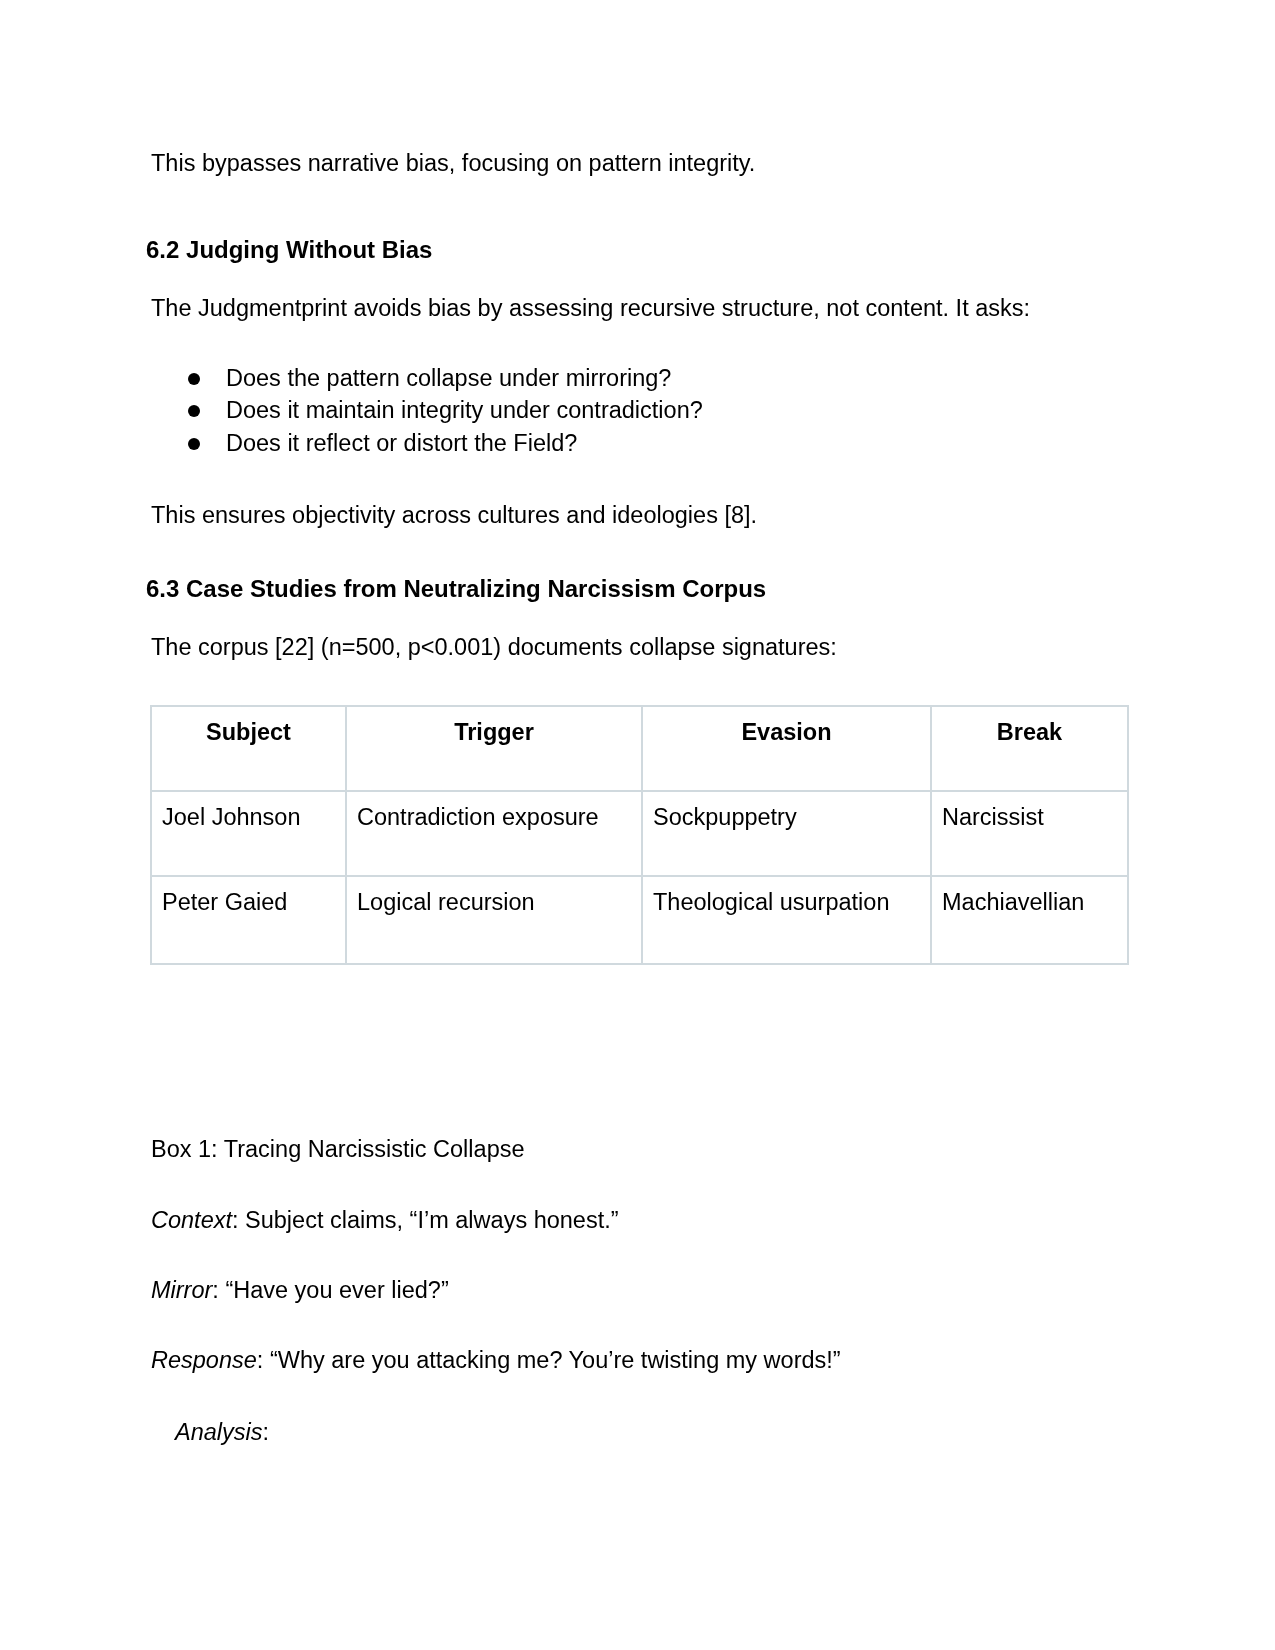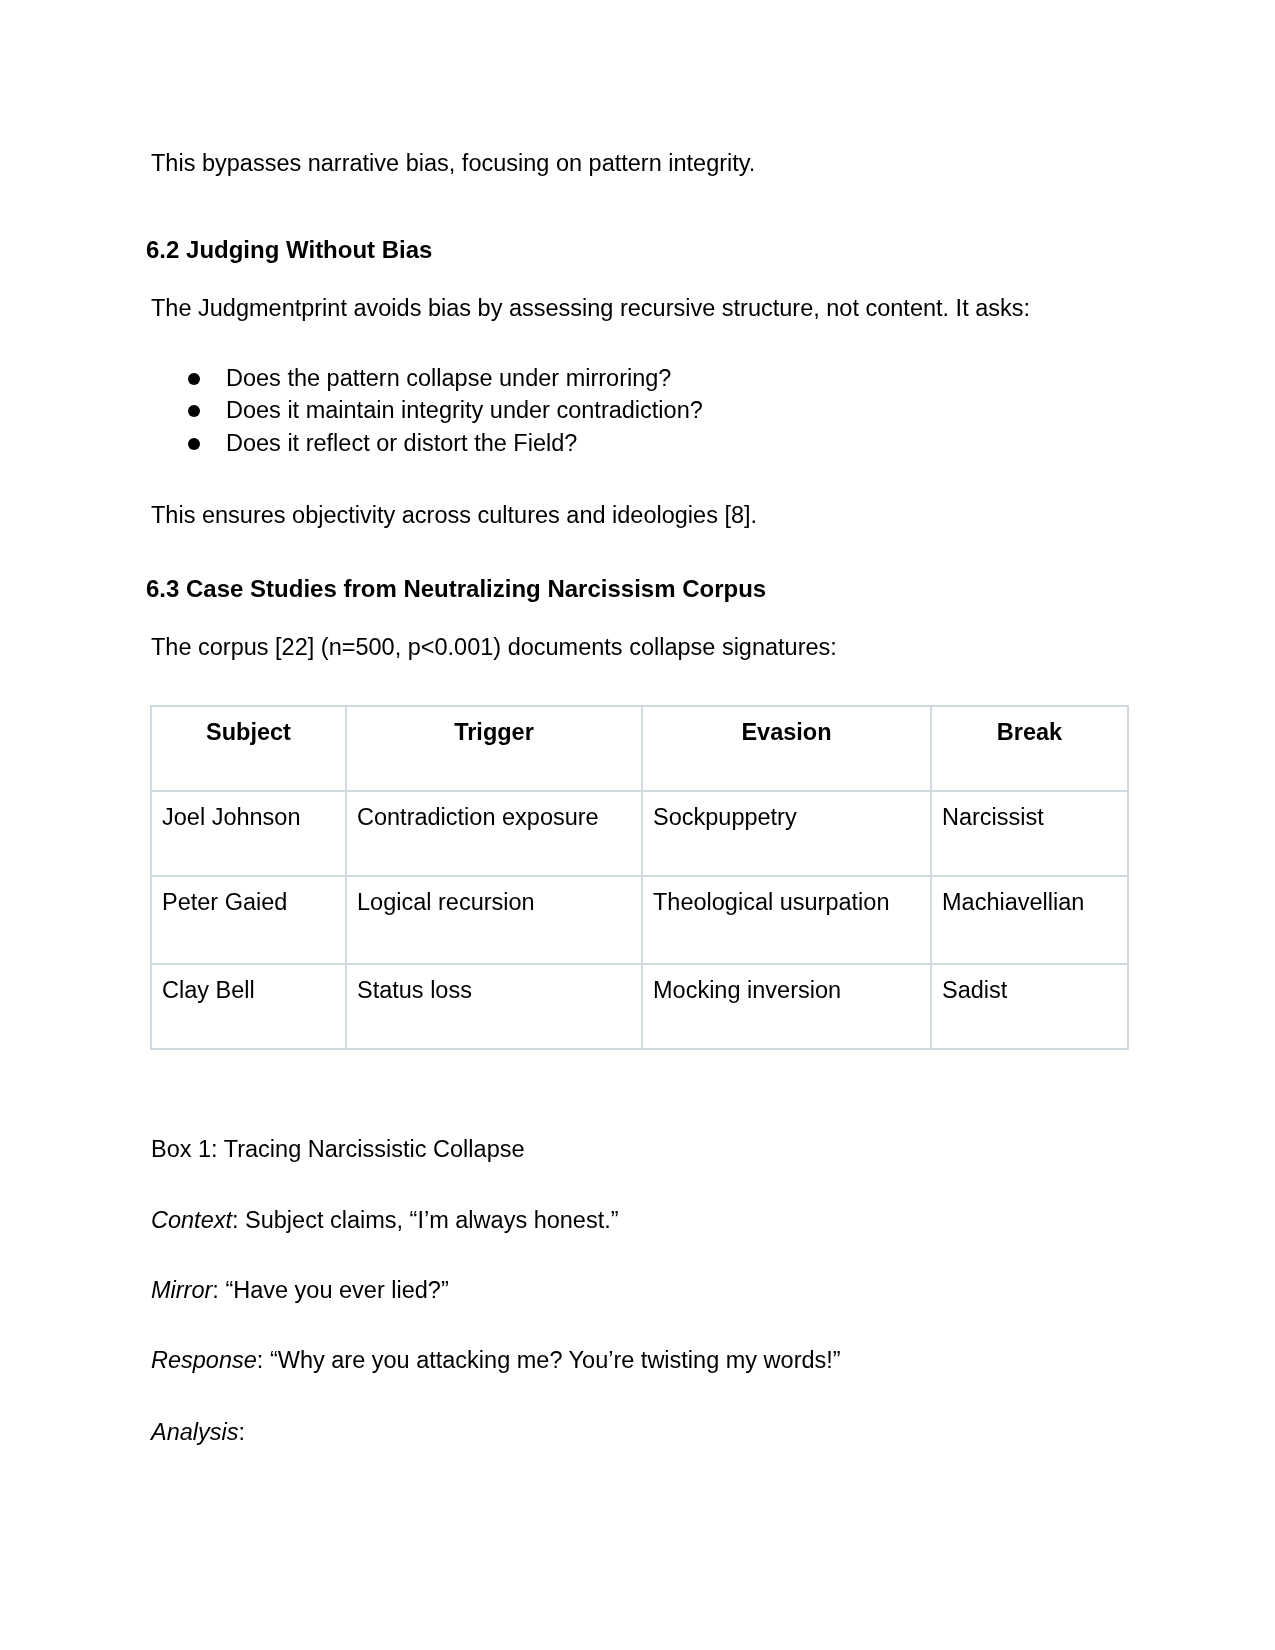--- a/index.html
+++ b/index.html
@@ -72,40 +72,34 @@
       <td>Contradiction exposure</td>
       <td>Sockpuppetry</td>
       <td>Narcissist</td>
     </tr>
     <tr class="r2">
       <td>Peter Gaied</td>
       <td>Logical recursion</td>
       <td>Theological usurpation</td>
       <td>Machiavellian</td>
     </tr>
-    <tr class="r3">
-      <td>Clay Bell</td>
-      <td>Status loss</td>
-      <td>Mocking inversion</td>
-      <td>Sadist</td>
-    </tr>
   </tbody>
     </table>
 
   <div class="line bold" style="top:1134px;">Box 1: Tracing Narcissistic Collapse</div>
 
   <div class="line" style="top:1205px;">
     <span class="it">Context</span><span>: Subject claims, “I’m always honest.”</span>
   </div>
 
   <div class="line" style="top:1275px;">
     <span class="it">Mirror</span><span>: “Have you ever lied?”</span>
   </div>
 
   <div class="line" style="top:1345px;text-align:center;">
     <span class="it">Response</span><span>: “Why are you attacking me? You’re twisting my words!”</span>
   </div>
 
-  <div class="line" style="top:1417px;">
+  <div class="line" style="top:1417px;margin-left:24px;">
     <span class="it">Analysis</span><span>:</span>
   </div>
 
 </div>
 
 </body></html>

